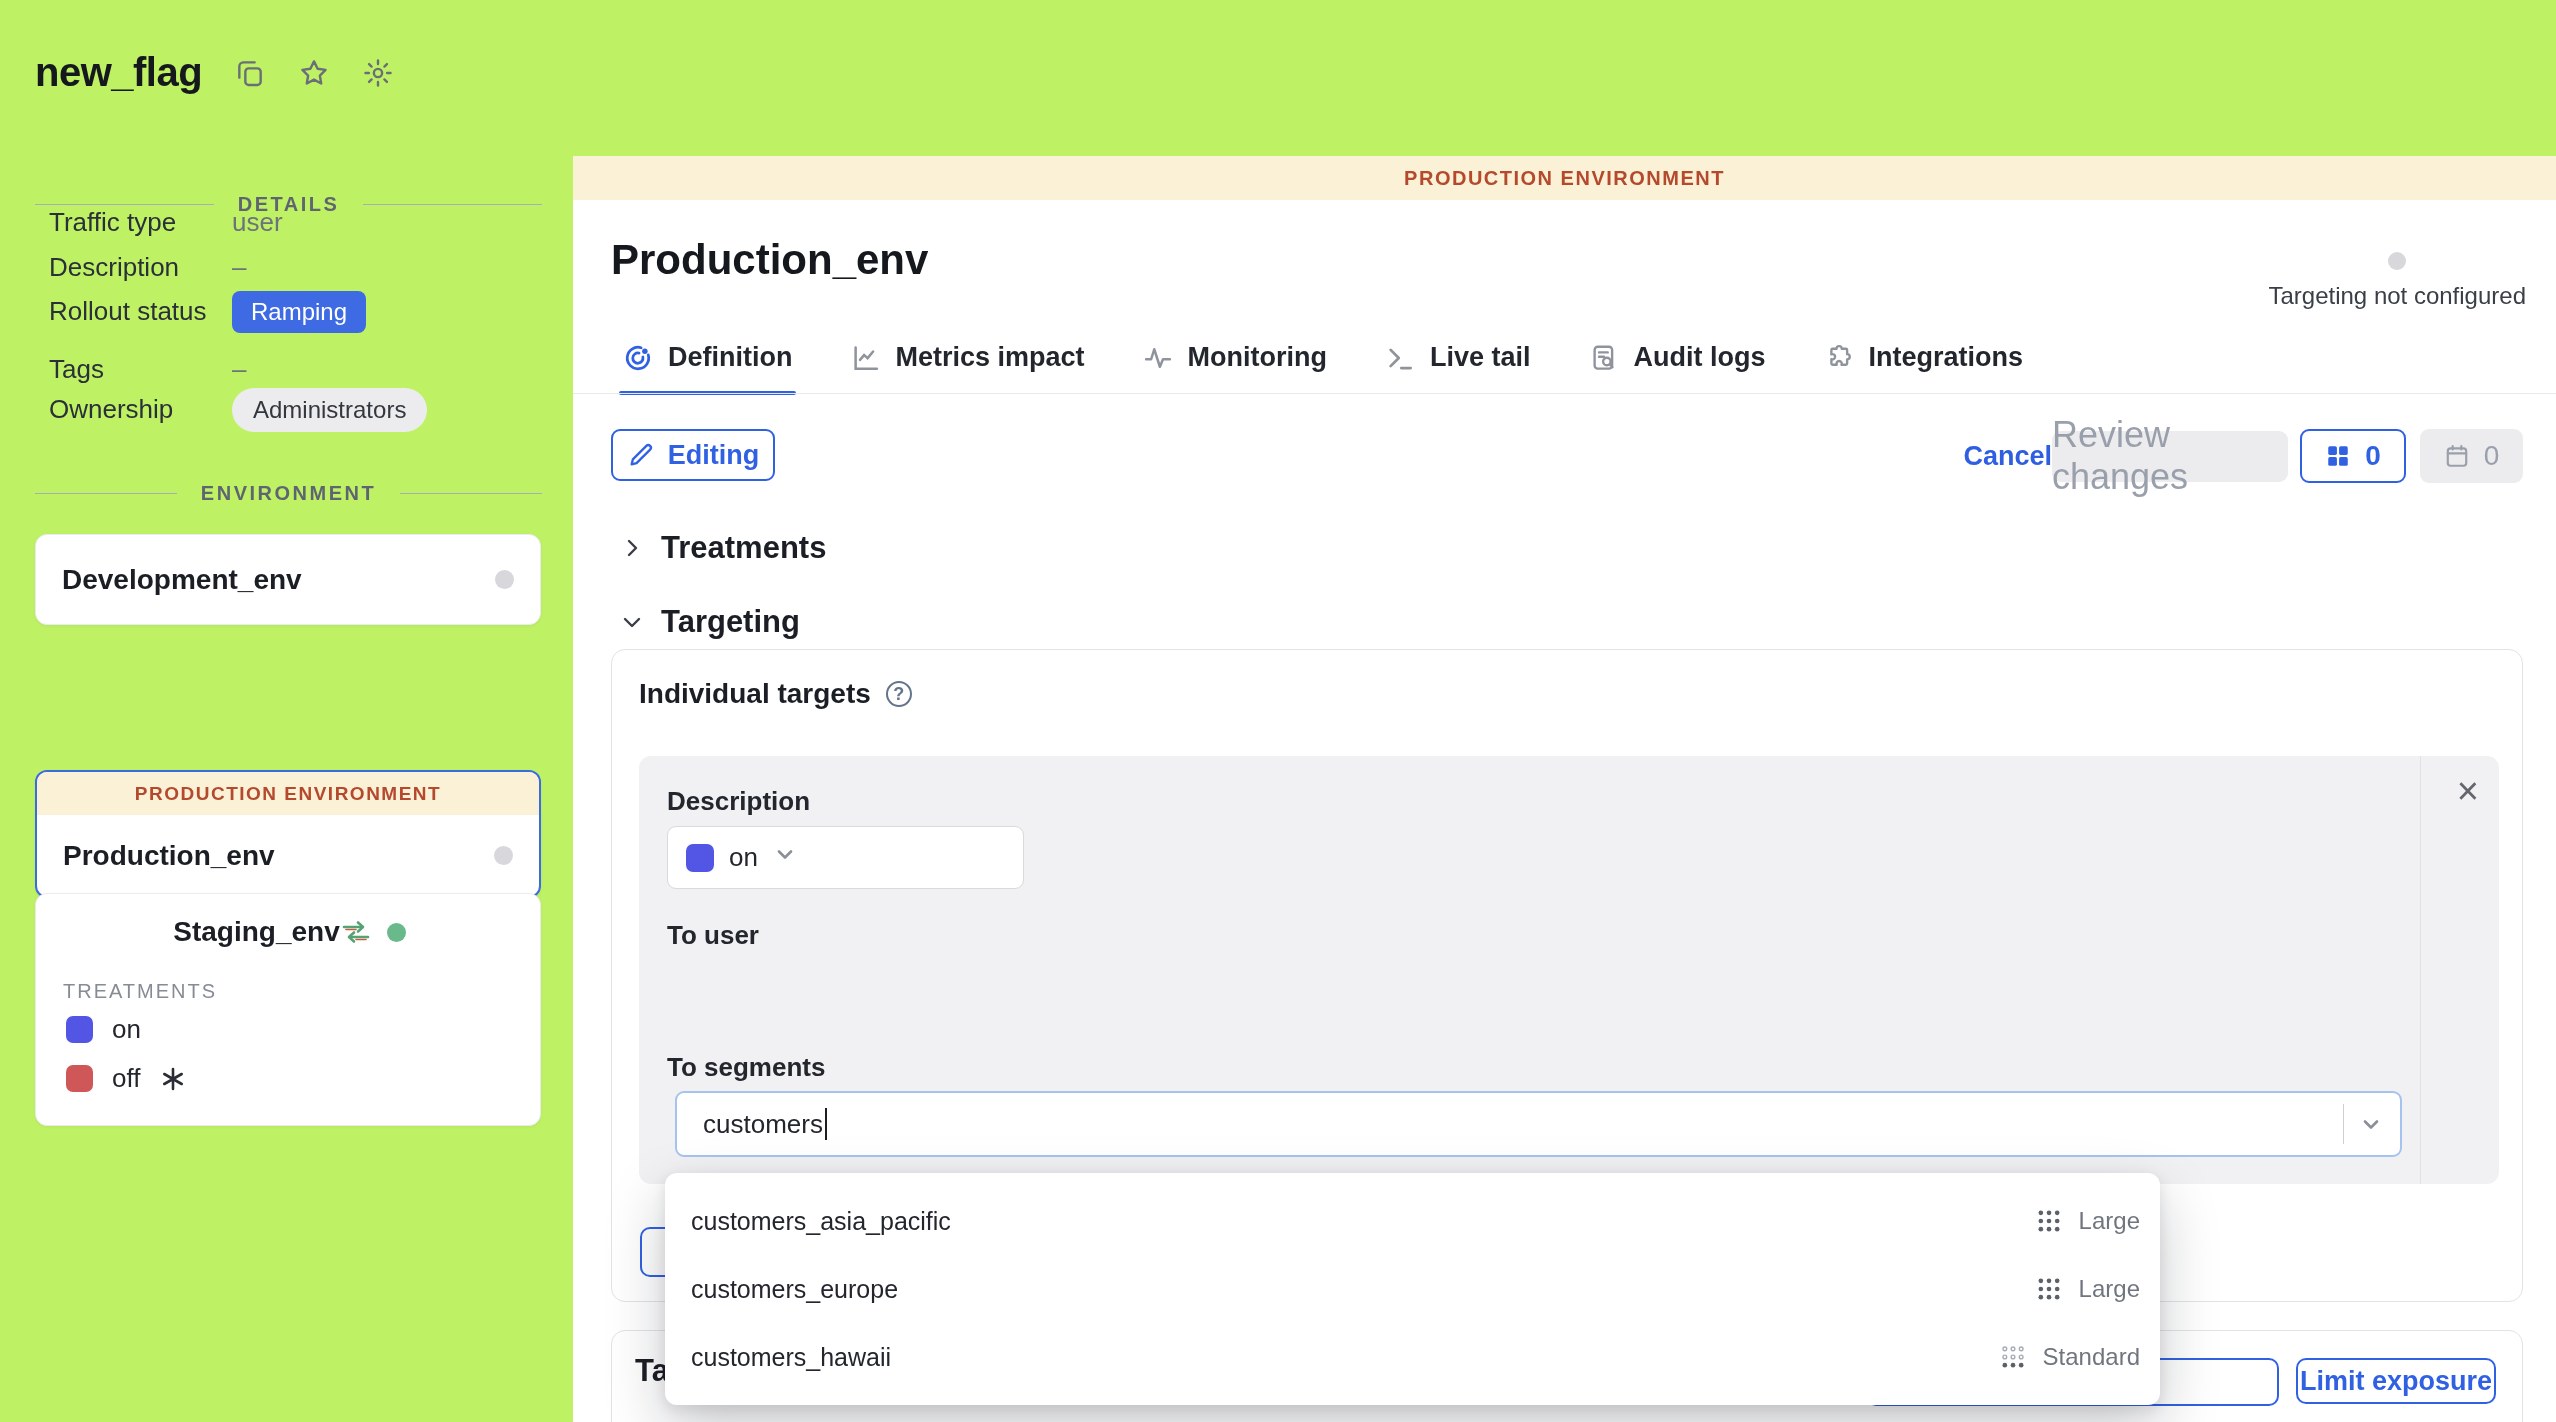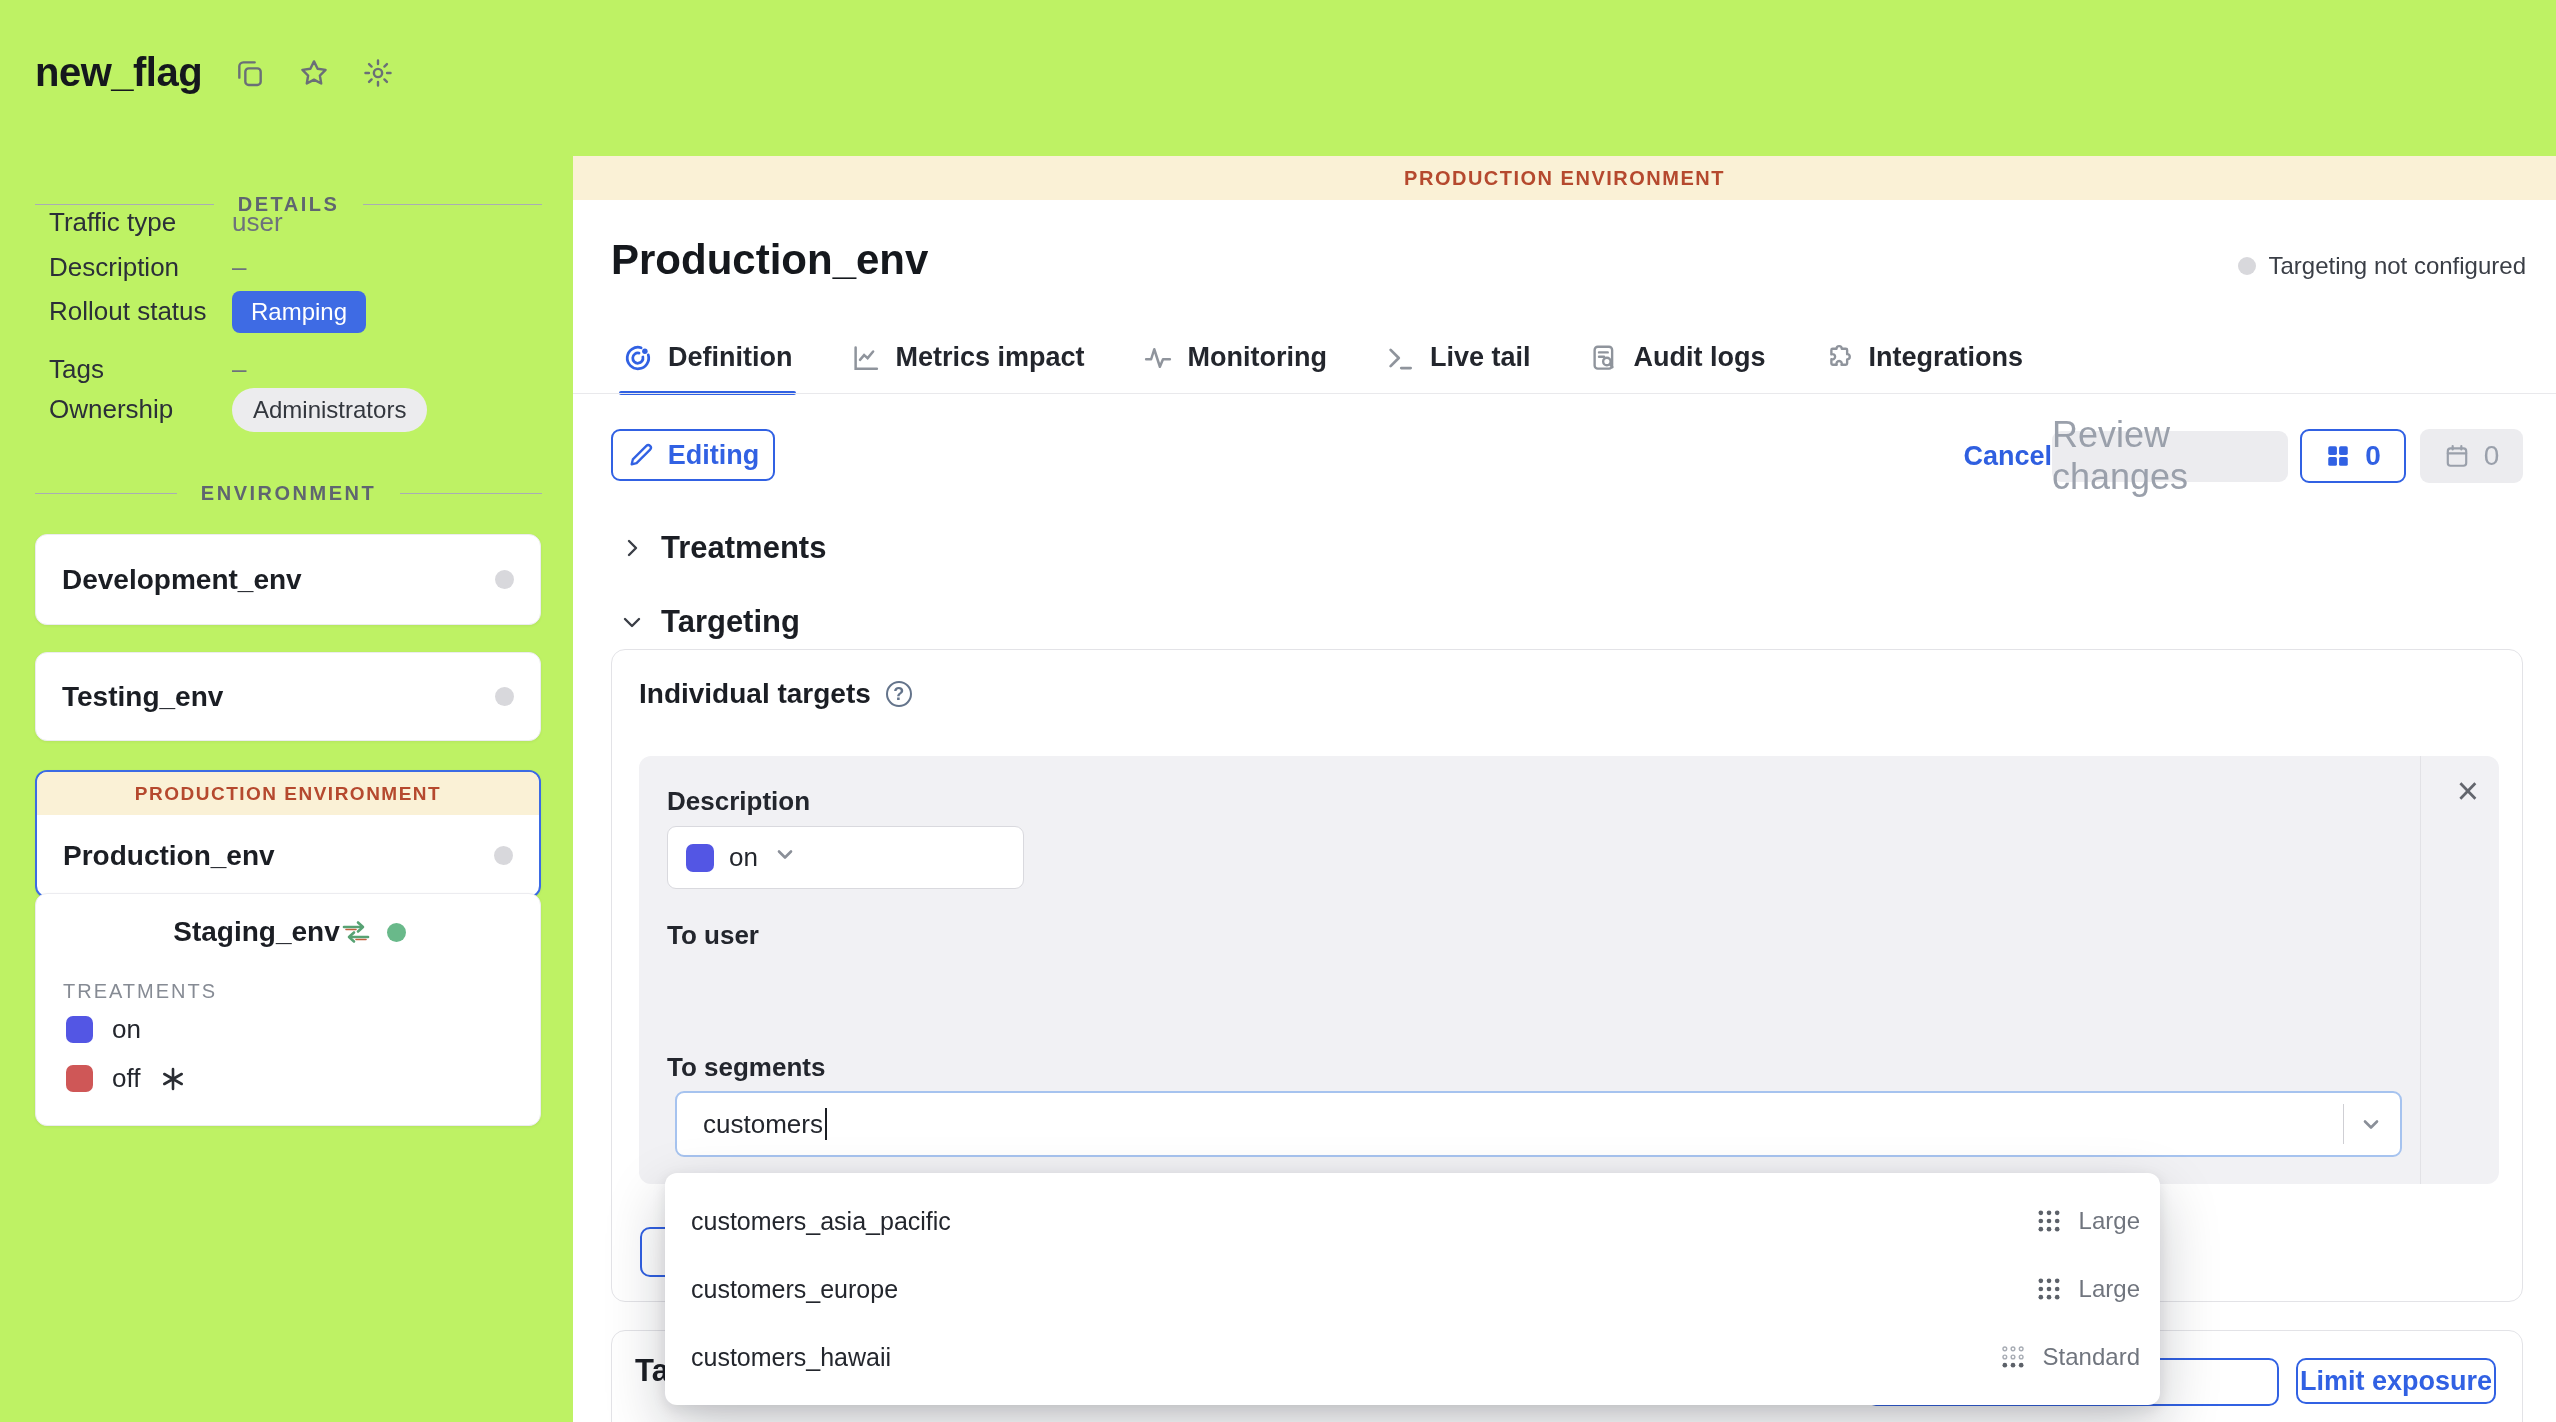--- a/index.html
+++ b/index.html
@@ -35,21 +35,21 @@
   .sq-on{background:#5356e4;}
   .sq-off{background:#cf5757;}
 
   
   .main{position:absolute;left:573px;top:0;right:0;bottom:0;}
   .banner{position:absolute;left:0;right:0;top:156px;height:44px;background:#faf1d6;display:flex;
           align-items:center;justify-content:center;color:#b5492e;font-size:20px;font-weight:bold;letter-spacing:1.5px;}
   .content{position:absolute;left:0;right:0;top:200px;bottom:0;background:#fff;}
   .h1{position:absolute;left:38px;top:36px;font-size:42px;font-weight:bold;color:#15181d;}
   .tstatus{position:absolute;right:30px;top:52px;display:flex;align-items:center;gap:12px;
-           font-size:24px;color:#3a3e46;}
+           font-size:24px;color:#3a3e46;flex-direction:column;}
   .tabs{position:absolute;left:50px;top:142px;display:flex;gap:58px;}
   .tab{display:flex;align-items:center;gap:15px;font-size:27px;font-weight:bold;color:#23262d;
        padding-bottom:22px;position:relative;cursor:pointer;}
   .tab .underline{position:absolute;left:-4px;right:-4px;bottom:0;height:4px;background:#3161e3;border-radius:2px;}
   .tabs-line{position:absolute;left:0;right:0;top:193px;height:1px;background:#e9e9ec;}
 
   .btn{box-sizing:border-box;display:flex;align-items:center;justify-content:center;border-radius:9px;cursor:pointer;}
   .btn-editing{position:absolute;left:38px;top:229px;width:164px;height:52px;background:#fff;
                border:2px solid #3161e3;color:#3161e3;font-size:27px;font-weight:bold;gap:13px;}
   .toolbar-right{position:absolute;right:33px;top:229px;display:flex;align-items:center;}
@@ -147,26 +147,20 @@
     <div class="line"></div>
   </div>
 
   <div class="env-card" style="top:534px;height:91px">
     <div class="env-row">
       <span class="env-name">Development_env</span>
       <span class="gdot"></span>
     </div>
   </div>
 
-  <div class="env-card" style="top:652px;height:89px">
-    <div class="env-row">
-      <span class="env-name">Testing_env</span>
-      <span class="gdot"></span>
-    </div>
-  </div>
 
   <div class="env-card" style="top:770px;height:128px;border:2px solid #3b6be4;">
     <div class="prod-band">PRODUCTION ENVIRONMENT</div>
     <div class="env-row" style="height:81px">
       <span class="env-name">Production_env</span>
       <span class="gdot"></span>
     </div>
   </div>
 
   <div class="env-card" style="top:893px;height:233px">

